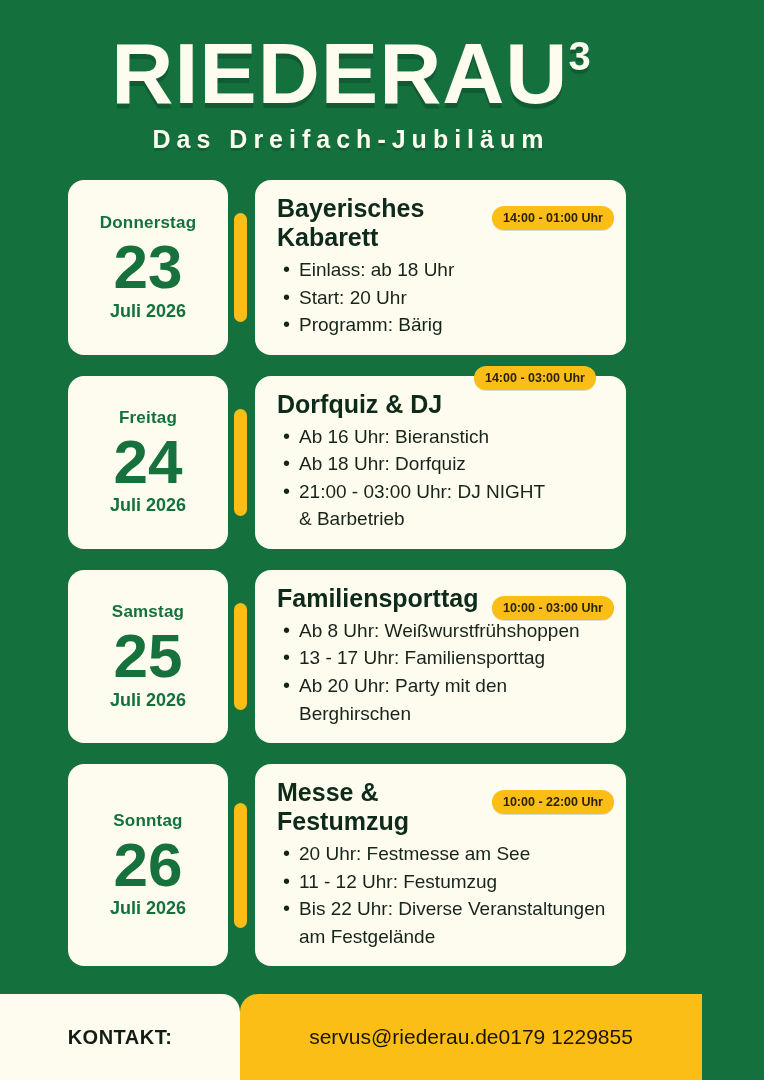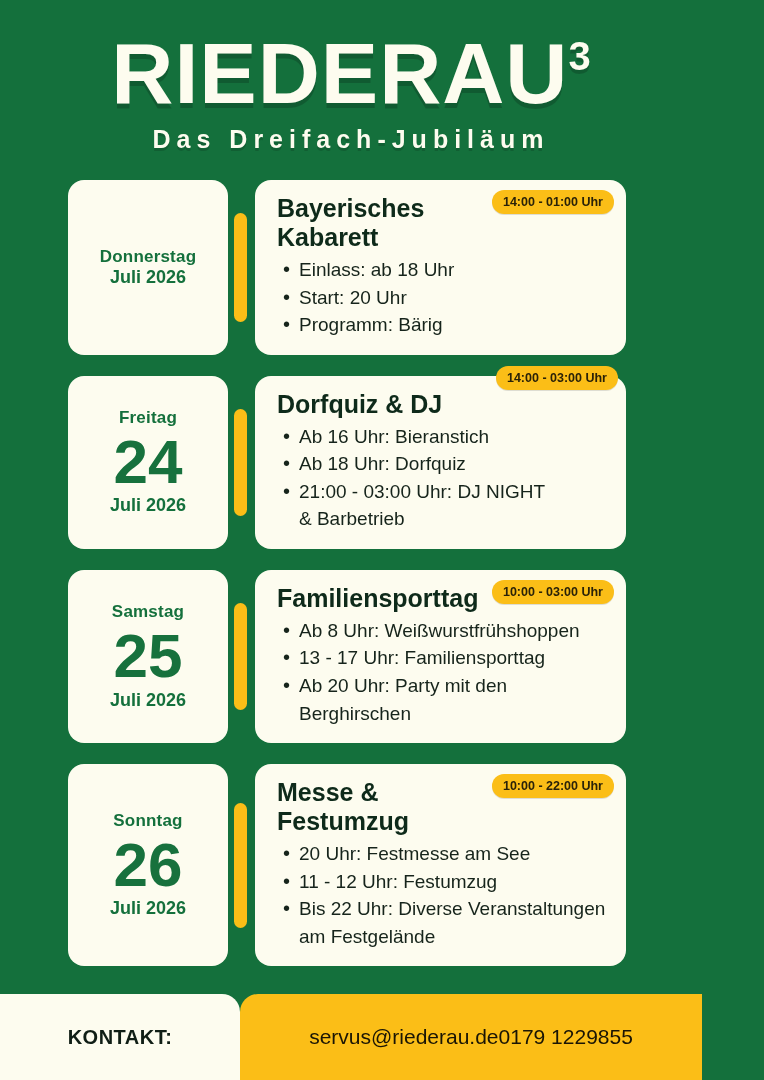--- a/index.html
+++ b/index.html
@@ -139,34 +139,34 @@
     content: "\2022";
     position: absolute;
     left: 6px;
     top: -1px;
     font-size: 20px;
     color: #16241B;
   }
   .detail-list li.cont::before { content: ""; }
   .time-badge {
     position: absolute;
-    top: 10px;
+    top: 26px;
     right: 12px;
     background: #FBBE17;
     color: #2A2208;
     font-size: 12.5px;
     font-weight: 700;
     border-radius: 14px;
     padding: 5px 11px;
     white-space: nowrap;
     box-shadow: 0 1px 0 rgba(0,0,0,0.12);
   }
   .time-badge.floating {
     top: -10px;
-    right: 8px;
+    right: 30px;
   }
 
   
   .footer {
     flex: 0 0 auto;
     height: 86px;
     display: flex;
     align-items: stretch;
     margin-top: 26px;
   }
@@ -210,20 +210,21 @@
       <span class="logo-word">RIEDERAU</span><span class="logo-sup">3</span>
     </div>
     <div class="subtitle">Das Dreifach-Jubiläum</div>
   </div>
 
   <div class="events">
 
     <div class="event-row">
       <div class="date-card">
         <div class="date-weekday">Donnerstag</div>
+        <div class="date-day">23</div>
         <div class="date-monthyear">Juli 2026</div>
       </div>
       <div class="accent-bar"></div>
       <div class="detail-card">
         <div class="time-badge">14:00 - 01:00 Uhr</div>
         <div class="detail-title">Bayerisches Kabarett</div>
         <ul class="detail-list">
           <li>Einlass: ab 18 Uhr</li>
           <li>Start: 20 Uhr</li>
           <li>Programm: Bärig</li>

